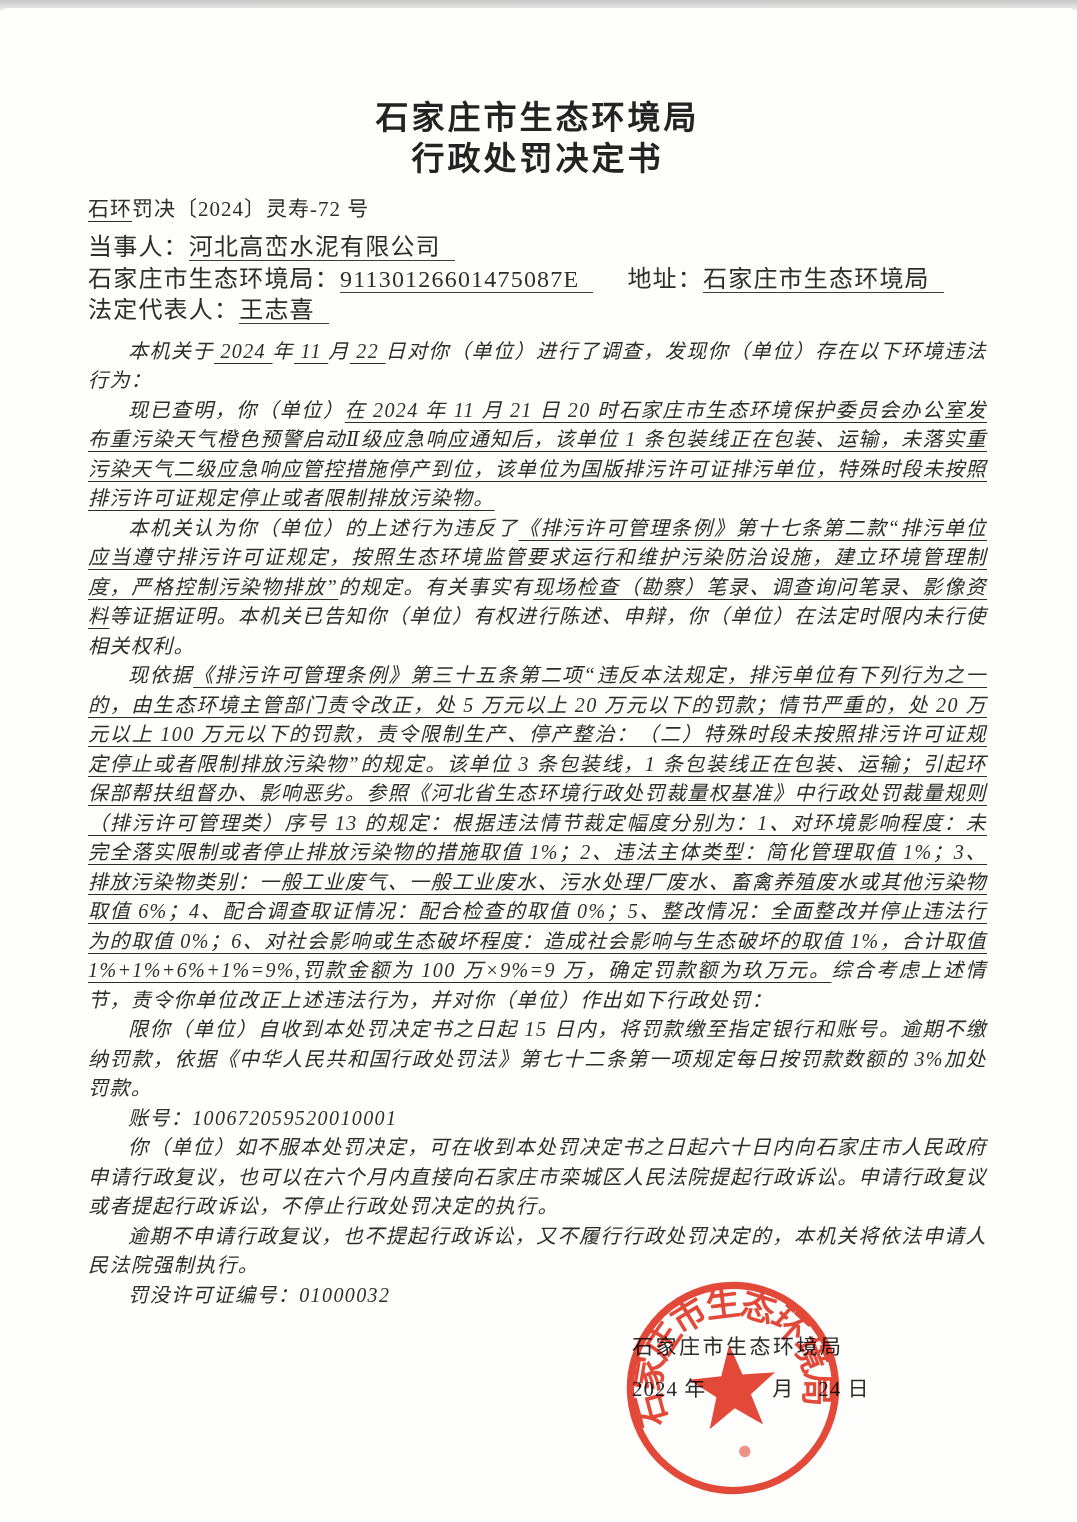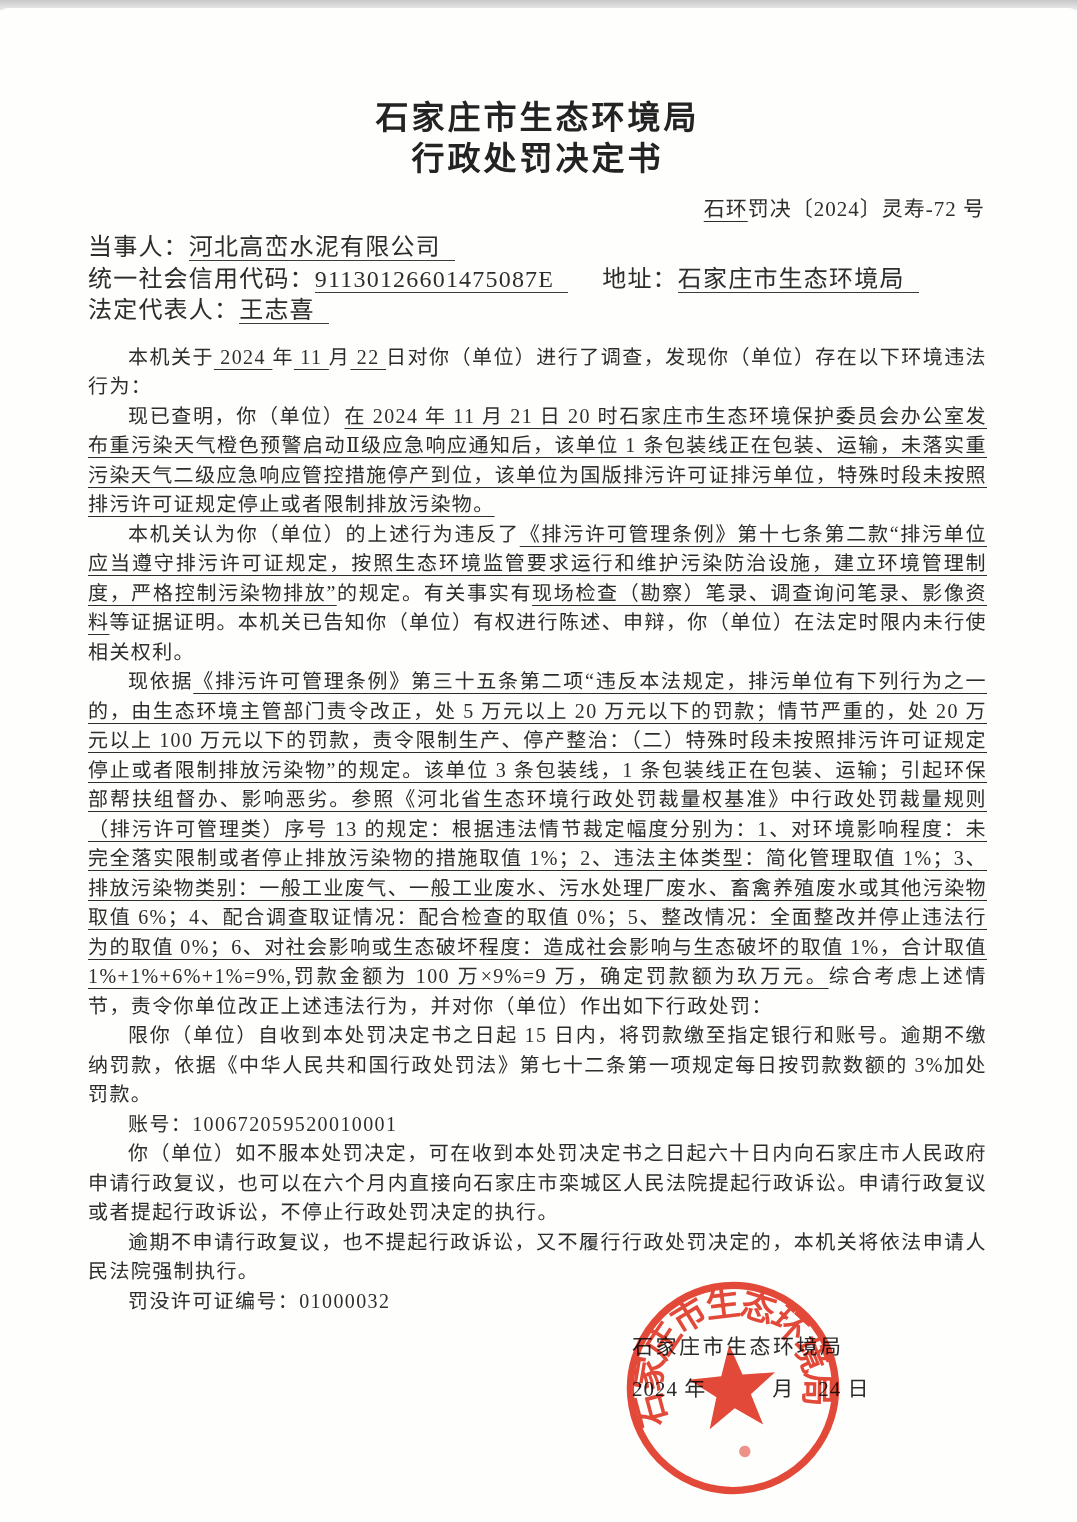--- a/index.html
+++ b/index.html
@@ -21,21 +21,21 @@
     background: #fefefd; border-radius: 8px 8px 0 0;
   }
   .content {
     position: absolute; left: 88px; top: 98px; width: 899px;
   }
   .title {
     text-align: center; font-weight: 700; font-size: 33px; line-height: 41px;
     letter-spacing: 3px; color: #232323; margin: 0;
   }
   .docno {
-    text-align: right; font-size: 21px; letter-spacing: 1px;
+    text-align: left; font-size: 21px; letter-spacing: 1px;
     margin-top: 12px; margin-bottom: 10px; padding-right: 2px;
   }
   .meta-row { font-size: 24px; line-height: 31.5px; letter-spacing: 1.2px; }
   .para {
     margin: 0; font-size: 20px; line-height: 29.5px; letter-spacing: 1.4px;
     text-align: justify; text-indent: 2em;
   }
   .u { text-decoration: underline; text-underline-offset: 5px; text-decoration-thickness: 1.3px; }
   .uv { border-bottom: 1.4px solid #3c3c3c; padding-right: 14px; }
   .gap-sm { margin-left: 34px; }
@@ -64,24 +64,24 @@
 <div class="scan-strip"></div>
 <div class="page-sheet"></div>
 
 <div class="content">
   <h1 class="title">石家庄市生态环境局</h1>
   <h1 class="title">行政处罚决定书</h1>
 
   <div class="docno"><span class="u">石环</span><span>罚决〔2024〕灵寿-72 号</span></div>
 
   <div class="meta-row"><span>当事人：</span><span class="uv">河北高峦水泥有限公司</span></div>
-  <div class="meta-row"><span>统一社会信用代码：</span><span class="uv">91130126601475087E</span><span class="gap-sm">地址：</span><span class="uv">石家庄市生态环境局</span></div>
+  <div class="meta-row"><span>石家庄市生态环境局：</span><span class="uv">91130126601475087E</span><span class="gap-sm">地址：</span><span class="uv">石家庄市生态环境局</span></div>
   <div class="meta-row"><span>法定代表人：</span><span class="uv">王志喜</span></div>
 
-  <div style="margin-top:16px;">
+  <div style="margin-top:10px;font-style:italic;">
       <p class="para"><span>本机关于</span><span class="u"> 2024 </span><span>年</span><span class="u"> 11 </span><span>月</span><span class="u"> 22 </span><span>日对你（单位）进行了调查，发现你（单位）存在以下环境违法行为：</span></p>
       <p class="para"><span>现已查明，你（单位）</span><span class="u">在 2024 年 11 月 21 日 20 时石家庄市生态环境保护委员会办公室发布重污染天气橙色预警启动Ⅱ级应急响应通知后，该单位 1 条包装线正在包装、运输，未落实重污染天气二级应急响应管控措施停产到位，该单位为国版排污许可证排污单位，特殊时段未按照排污许可证规定停止或者限制排放污染物。</span></p>
       <p class="para"><span>本机关认为你（单位）的上述行为违反了</span><span class="u">《排污许可管理条例》第十七条第二款“排污单位应当遵守排污许可证规定，按照生态环境监管要求运行和维护污染防治设施，建立环境管理制度，严格控制污染物排放”</span><span>的规定。有关事实有</span><span class="u">现场检查（勘察）笔录、调查询问笔录、影像资料</span><span>等证据证明。本机关已告知你（单位）有权进行陈述、申辩，你（单位）在法定时限内未行使相关权利。</span></p>
       <p class="para"><span>现依据</span><span class="u">《排污许可管理条例》第三十五条第二项“违反本法规定，排污单位有下列行为之一的，由生态环境主管部门责令改正，处 5 万元以上 20 万元以下的罚款；情节严重的，处 20 万元以上 100 万元以下的罚款，责令限制生产、停产整治：（二）特殊时段未按照排污许可证规定停止或者限制排放污染物”的规定。该单位 3 条包装线，1 条包装线正在包装、运输；引起环保部帮扶组督办、影响恶劣。参照《河北省生态环境行政处罚裁量权基准》中行政处罚裁量规则（排污许可管理类）序号 13 的规定：根据违法情节裁定幅度分别为：1、对环境影响程度：未完全落实限制或者停止排放污染物的措施取值 1%；2、违法主体类型：简化管理取值 1%；3、排放污染物类别：一般工业废气、一般工业废水、污水处理厂废水、畜禽养殖废水或其他污染物取值 6%；4、配合调查取证情况：配合检查的取值 0%；5、整改情况：全面整改并停止违法行为的取值 0%；6、对社会影响或生态破坏程度：造成社会影响与生态破坏的取值 1%，合计取值 1%+1%+6%+1%=9%,罚款金额为 100 万×9%=9 万，确定罚款额为玖万元。</span><span>综合考虑上述情节，责令你单位改正上述违法行为，并对你（单位）作出如下行政处罚：</span></p>
       <p class="para"><span>限你（单位）自收到本处罚决定书之日起 15 日内，将罚款缴至指定银行和账号。逾期不缴纳罚款，依据《中华人民共和国行政处罚法》第七十二条第一项规定每日按罚款数额的 3%加处罚款。</span></p>
       <p class="para"><span>账号：100672059520010001</span></p>
       <p class="para"><span>你（单位）如不服本处罚决定，可在收到本处罚决定书之日起六十日内向石家庄市人民政府申请行政复议，也可以在六个月内直接向石家庄市栾城区人民法院提起行政诉讼。申请行政复议或者提起行政诉讼，不停止行政处罚决定的执行。</span></p>
       <p class="para"><span>逾期不申请行政复议，也不提起行政诉讼，又不履行行政处罚决定的，本机关将依法申请人民法院强制执行。</span></p>
       <p class="para"><span>罚没许可证编号：01000032</span></p>
     </div>

